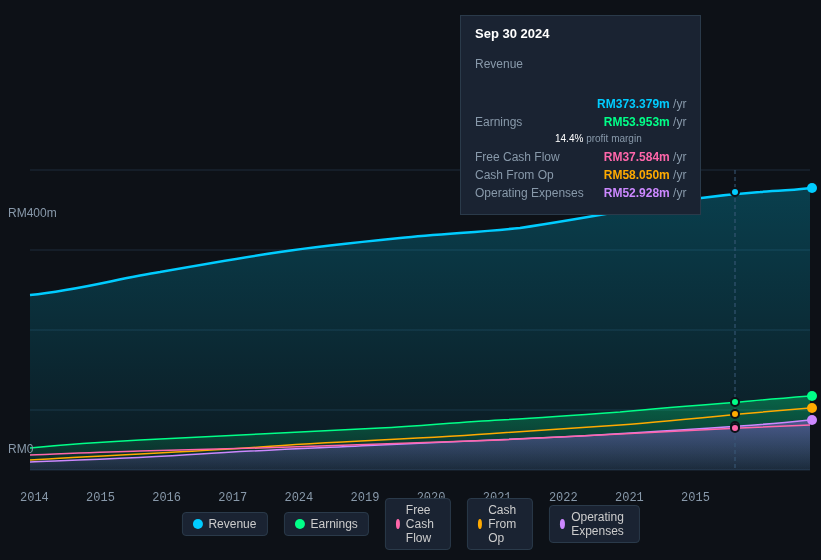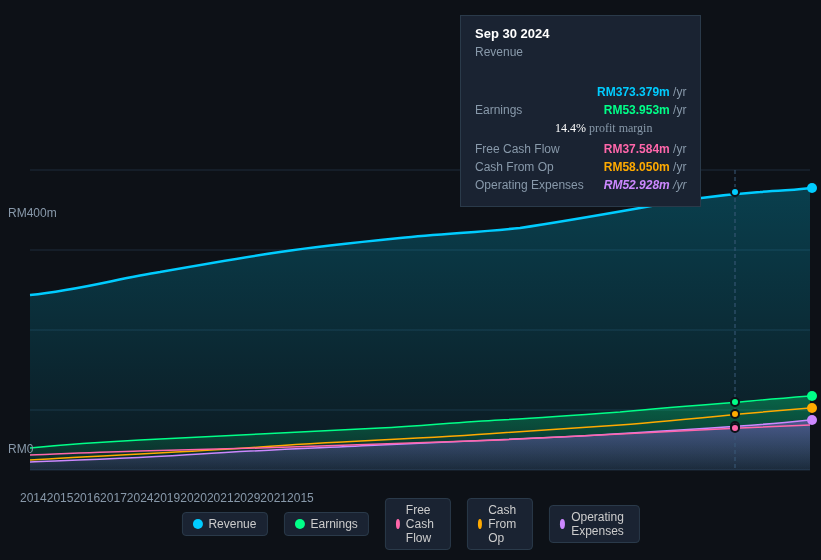--- a/index.html
+++ b/index.html
@@ -24,53 +24,54 @@
       background: #1a2332;
       border: 1px solid #2a3a4a;
       padding: 10px 14px;
       min-width: 240px;
       z-index: 10;
     }
     #tooltip .tooltip-title {
       color: #ffffff;
       font-size: 13px;
       font-weight: bold;
-      margin-bottom: 4px;
+      margin-bottom: 16px;
     }
     .tooltip-row {
       display: flex;
       justify-content: space-between;
       margin-bottom: 4px;
       font-size: 12px;
     }
     .tooltip-label {
       color: #8899aa;
       margin-right: 20px;
     }
     .tooltip-value {
       font-weight: bold;
     }
     .tooltip-value.cyan { color: #00ccff; margin-top: 40px; }
     .tooltip-value.green { color: #00ff88; }
     .tooltip-value.orange { color: #ffaa00; padding-left: 16px; }
-    .tooltip-value.purple { color: #cc88ff; font-style: italic; }
+    .tooltip-value.purple { color: #cc88ff; }
     .y-label {
       position: absolute;
       left: 8px;
       font-size: 12px;
       color: #8899aa;
     }
     .x-labels {
       position: absolute;
       bottom: 55px;
       left: 0;
       width: 730px;
       display: flex;
-      justify-content: flex-start;
+      justify-content: space-between;
       padding: 0 20px;
+      font-family: Liberation Mono, monospace;
     }
     .x-label {
       font-size: 12px;
       color: #8899aa;
     }
     #legend {
       position: absolute;
       bottom: 10px;
       left: 50%;
       transform: translateX(-50%);
@@ -170,38 +171,38 @@
 
   <div class="x-labels">
     <span class="x-label">2014</span>
     <span class="x-label">2015</span>
     <span class="x-label">2016</span>
     <span class="x-label">2017</span>
     <span class="x-label">2024</span>
     <span class="x-label">2019</span>
     <span class="x-label">2020</span>
     <span class="x-label">2021</span>
-    <span class="x-label">2029</span>
+    <span class="x-label">2022</span>
     <span class="x-label">2021</span>
     <span class="x-label">2015</span>
   </div>
 
   <div id="tooltip">
     <div class="tooltip-title">Sep 30 2024</div>
 
     <div class="tooltip-row">
       <span class="tooltip-label">Revenue</span>
       <span class="tooltip-value cyan">RM373.379m <span style="color:#8899aa;font-weight:normal">/yr</span></span>
     </div>
     <div class="tooltip-row">
       <span class="tooltip-label">Earnings</span>
       <span class="tooltip-value green">RM53.953m <span style="color:#8899aa;font-weight:normal">/yr</span></span>
     </div>
     <div class="tooltip-row" style="margin-left: 80px; margin-bottom: 6px;">
-      <span style="color:#ffffff; font-size:12px;font-family:Liberation Serif, serif;">14.4% <span style="color:#8899aa;font-weight:normal">profit margin</span></span>
+      <span style="color:#ffffff; font-size:10px;">14.4% <span style="color:#8899aa;font-weight:normal">profit margin</span></span>
     </div>
     <div class="tooltip-row">
       <span class="tooltip-label">Free Cash Flow</span>
       <span class="tooltip-value" style="color:#ff66aa;">RM37.584m <span style="color:#8899aa;font-weight:normal">/yr</span></span>
     </div>
     <div class="tooltip-row">
       <span class="tooltip-label">Cash From Op</span>
       <span class="tooltip-value orange">RM58.050m <span style="color:#8899aa;font-weight:normal">/yr</span></span>
     </div>
     <div class="tooltip-row">

